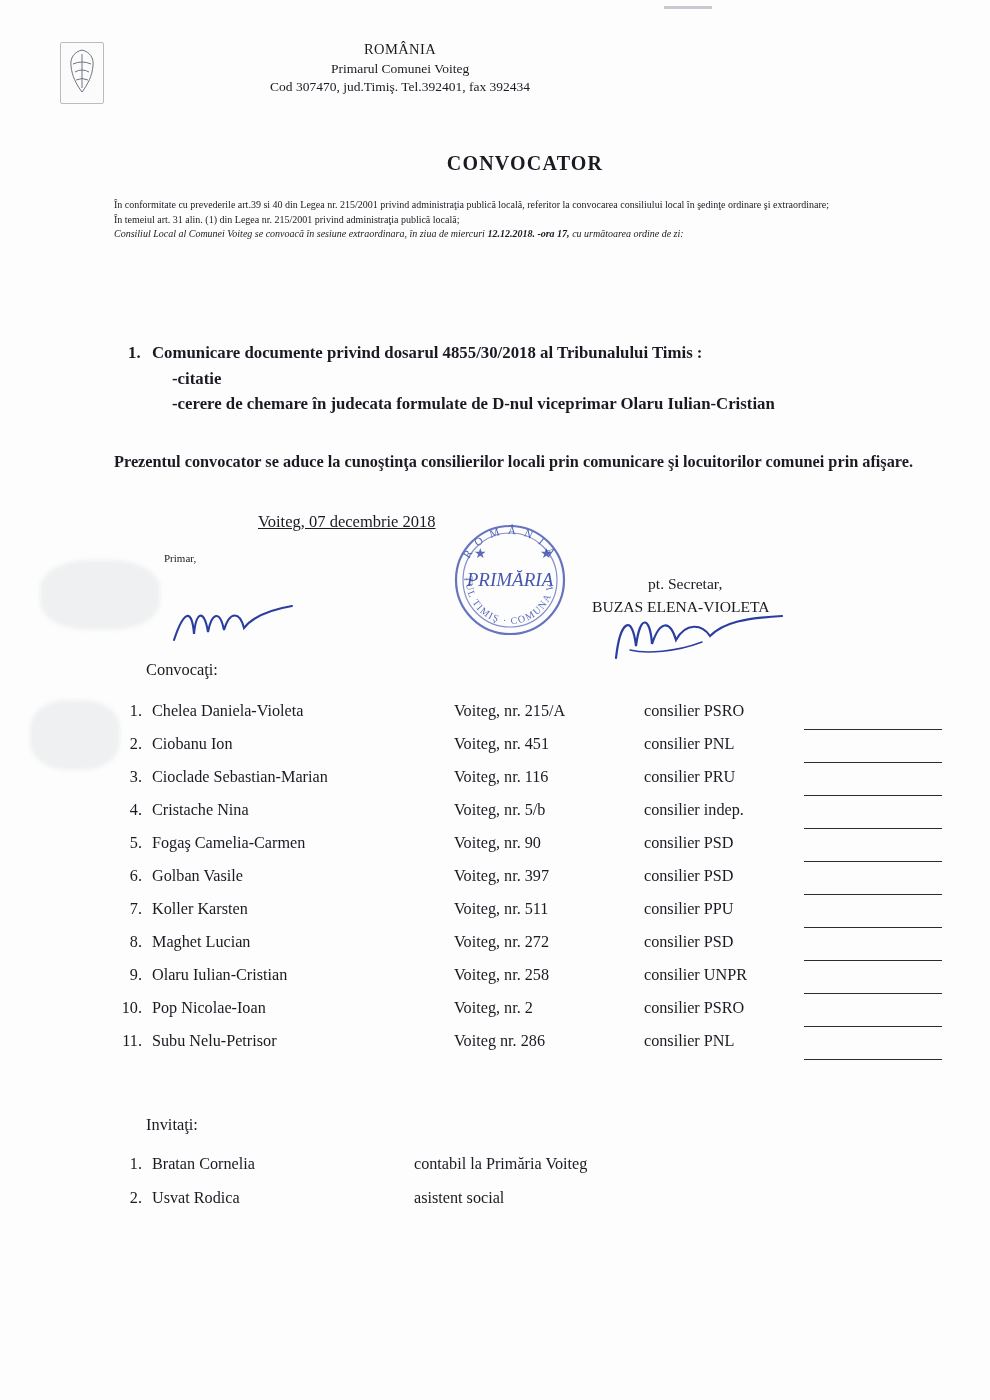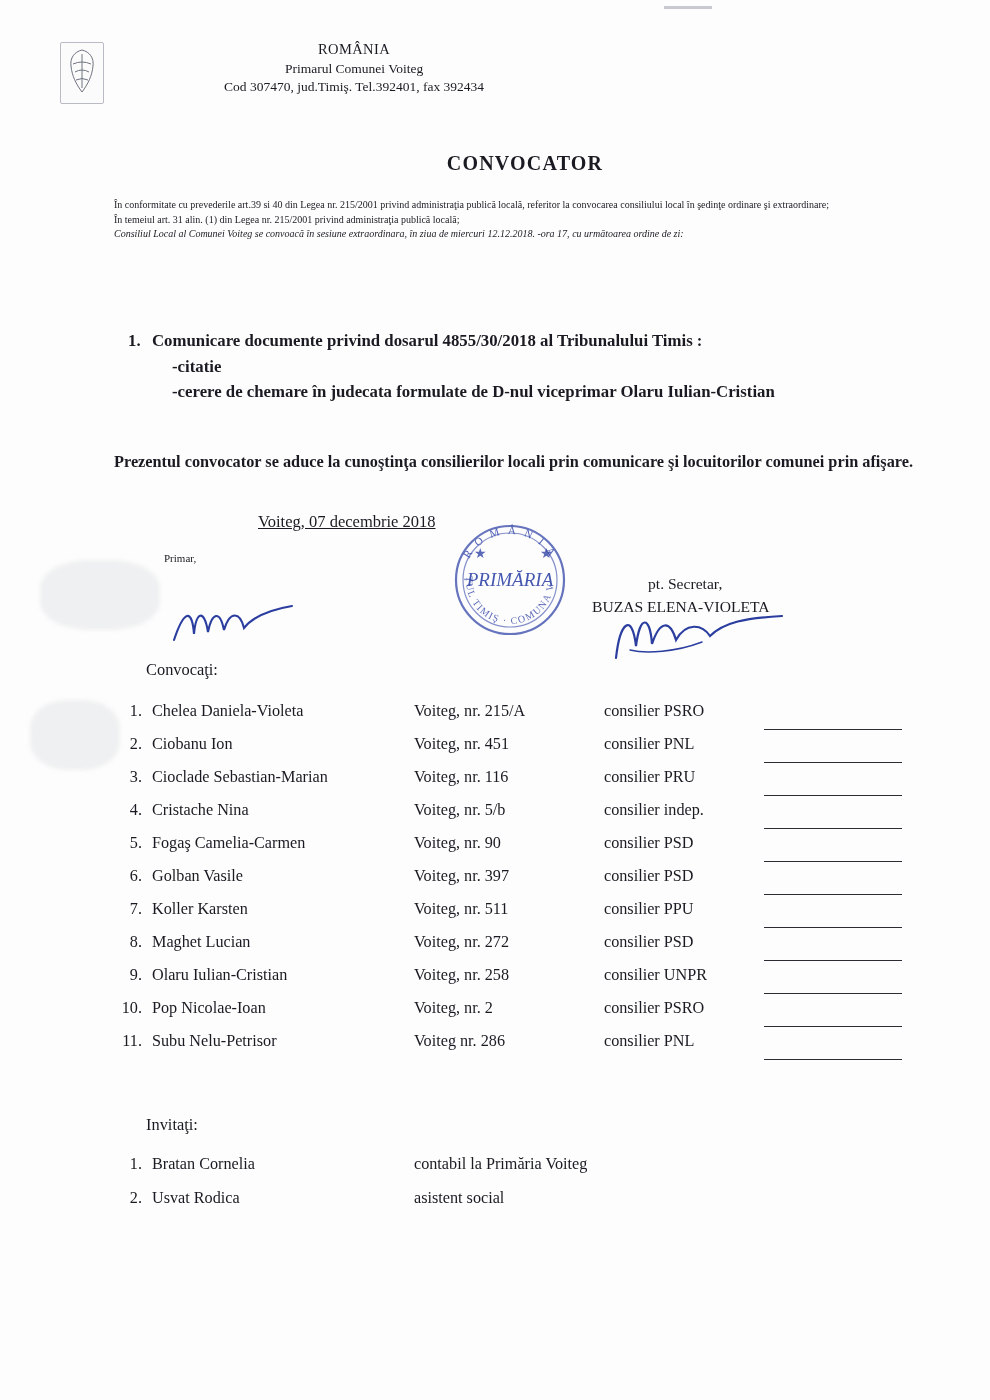--- a/index.html
+++ b/index.html
@@ -22,20 +22,21 @@
     background: #fdfdfd;
   }
 
   
   .header {
     position: absolute;
     left: 0; top: 40px;
     width: 990px;
     display: flex;
     align-items: flex-start;
+    gap: 46px;
   }
   .crest {
     width: 44px;
     height: 62px;
     margin-left: 60px;
     margin-top: 2px;
     position: relative;
   }
   .crest-box {
     position: absolute;
@@ -71,27 +72,27 @@
     position: absolute;
     left: 72px;
     top: 198px;
     width: 910px;
     font-size: 10px;
     line-height: 1.46;
     text-align: justify;
   }
   .p-indent { text-indent: 42px; }
   .p-italic { font-style: italic; }
-  .p-italic b { font-style: italic; font-weight: normal; }
+  .p-italic b { font-style: italic; font-weight: bold; }
 
   
   .agenda {
     position: absolute;
     left: 128px;
-    top: 328px;
+    top: 340px;
     width: 840px;
     font-size: 16.8px;
     font-weight: bold;
     line-height: 1.52;
   }
   .agenda .num { display: inline-block; width: 24px; }
   .agenda .sub { padding-left: 44px; display: block; }
 
   
   .closing {
@@ -162,21 +163,21 @@
     display: flex;
     align-items: baseline;
     height: 33px;
   }
   .people .idx {
     width: 46px;
     text-align: right;
     padding-right: 10px;
   }
   .people .nm { width: 262px; }
-  .people .adr { width: 190px; }
+  .people .adr { width: 190px; margin-left: 40px; }
   .people .fn { width: 160px; }
   .people .ln {
     flex: 0 0 138px;
     border-bottom: 1px solid #2b2b33;
     height: 12px;
     align-self: flex-end;
     margin-bottom: 5px;
   }
 
   .guests {

